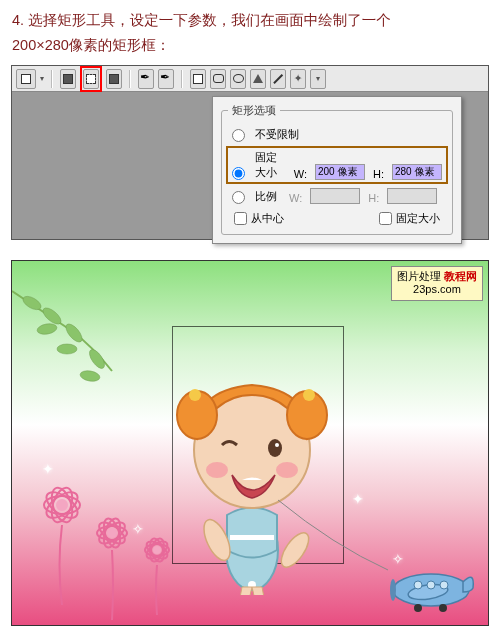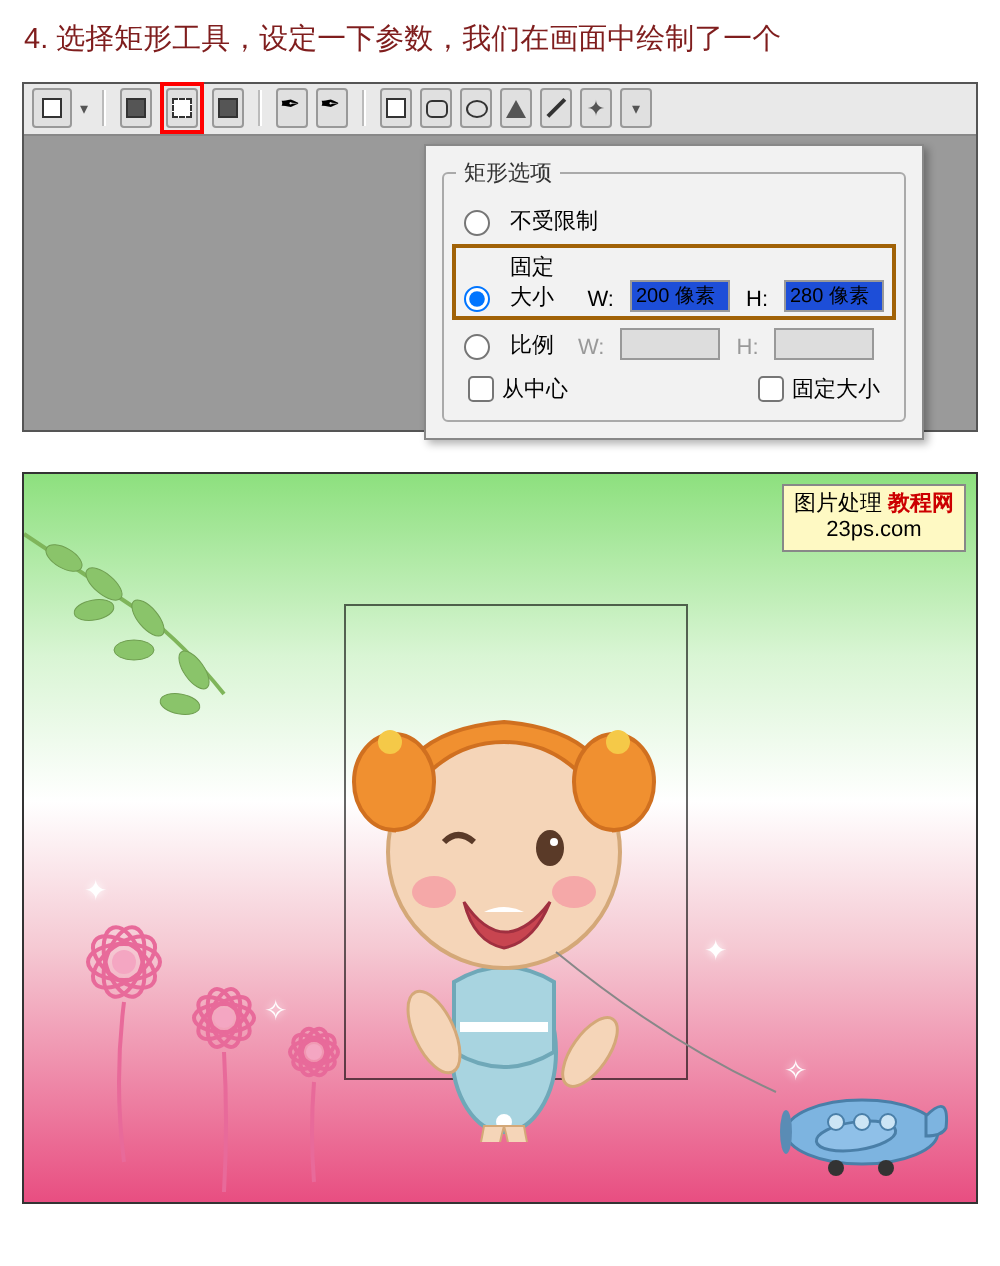--- a/index.html
+++ b/index.html
@@ -24,21 +24,21 @@
     .icon-pen::before { content: '✒'; font-size: 12px; position: absolute; top: -3px; left: -1px; }
     .chev { font-size: 8px; color: #555; }
 
     .options-panel { position: absolute; top: 30px; left: 200px; width: 250px; background: #f2f2f2; border: 1px solid #888; padding: 6px 8px 8px; font-size: 12px; box-shadow: 2px 2px 4px rgba(0,0,0,0.3); }
     .panel-fieldset { border: 1px solid #aaa; border-radius: 3px; padding: 6px 6px 8px; }
     .panel-legend { font-size: 11px; padding: 0 4px; color: #333; }
     .opt-row { display: flex; align-items: flex-end; gap: 8px; padding: 3px 4px; font-size: 11px; }
     .opt-row input[type=radio] { margin-right: 2px; }
     .opt-row.fixed-size { border: 2px solid #a16207; padding: 2px 4px; margin: 1px -2px; }
     .opt-row .lbl { margin-right: 4px; }
-    .wh-input { width: 50px; height: 16px; border: 1px solid #999; background: #1d4ed8; font-size: 10px; padding: 0 2px; }
+    .wh-input { width: 50px; height: 16px; border: 1px solid #999; background: #c4b5fd; font-size: 10px; padding: 0 2px; }
     .wh-input.disabled { background: #ddd; }
     .opt-footer { display: flex; justify-content: space-between; padding: 4px 6px 0; font-size: 11px; }
     .chk { display: flex; align-items: center; gap: 4px; }
 
     .canvas-area { margin: 20px 11px 8px; border: 1px solid #333; width: 478px; height: 366px; position: relative; overflow: hidden; }
     .bg-grad { position: absolute; inset: 0; background: linear-gradient(180deg, #8de07e 0%, #d9f5d4 25%, #ffffff 45%, #f5c9d3 65%, #e84e81 100%); }
     .leaves { position: absolute; top: 20px; left: -10px; }
     .leaf-branch { stroke: #7fb55a; stroke-width: 2; fill: none; }
     .leaf { fill: #8ac46a; stroke: #6f9e50; stroke-width: 0.5; }
     .flower { position: absolute; }
@@ -62,20 +62,21 @@
     .plane-window { fill: #cce5f5; stroke: #4a7fa8; stroke-width: 1; }
     .plane-wheel { fill: #333; }
     .string-line { position: absolute; bottom: 50px; right: 95px; width: 120px; height: 80px; }
   </style>
 </head>
 <body>
 
 <div class="step-text">
   <span>4.</span>
   <span>选择矩形工具，设定一下参数，我们在画面中绘制了一个</span><br>
+  <span>200×280像素的矩形框：</span>
 </div>
 
 <div class="toolbar-section">
   <div class="toolbar-gray">
     <div class="toolbar-top">
       <span class="tb-btn">
           <span class="icon-rect"></span>
         </span>
       <span class="chev">▾</span>
       <span class="tb-sep"></span>

